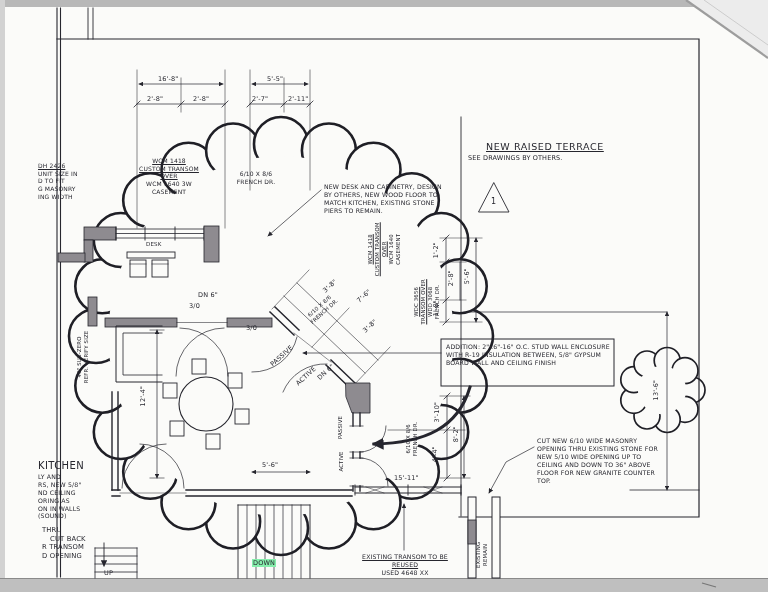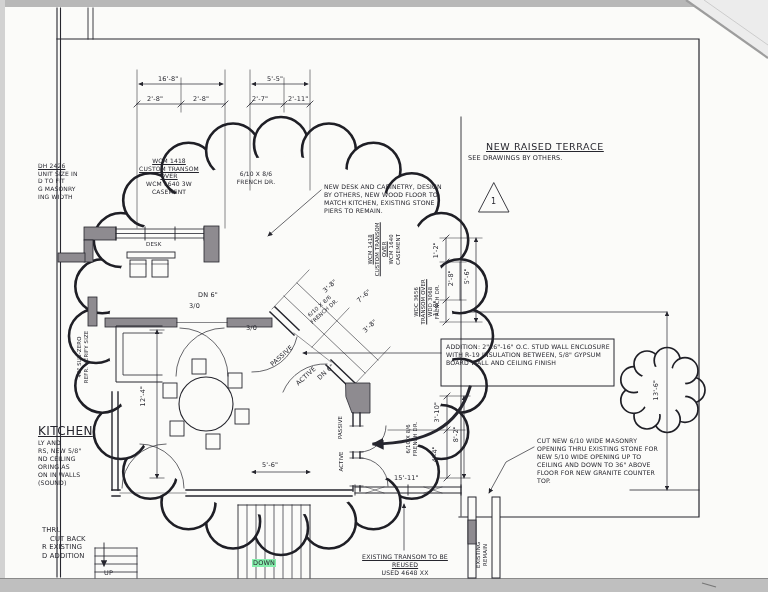--- a/index.html
+++ b/index.html
@@ -10,21 +10,21 @@
        white-space:nowrap;letter-spacing:.15px;}
   .wrap{white-space:normal;}
   .c{text-align:center;}
   .u{text-decoration:underline;}
   .rot{transform:rotate(-90deg);}
   .diag{transform:rotate(-42deg);}
   .sm{font-size:5.4px;}
   .bg{background:#86efac;padding:0 1px;}
   .title{font-size:13px;letter-spacing:2px;color:#2c2c34;text-decoration:underline;}
   .h2{font-size:9.5px;letter-spacing:.6px;text-decoration:underline;}
-  .kt{font-size:12px;letter-spacing:.4px;text-decoration:underline;}
+  .kt{font-size:10px;letter-spacing:.4px;margin-top:36px;}
 </style>
 </head>
 <body>
 
 <div id="sheet">
 
 <svg id="linework" width="768" height="592" viewBox="0 0 768 592">
   <defs>
     <marker id="ah" viewBox="0 0 10 10" refX="9" refY="5" markerWidth="7" markerHeight="7" orient="auto-start-reverse">
       <path d="M0,0 L10,5 L0,10 z" fill="#26262e"></path>
@@ -233,22 +233,22 @@
   <div>RS, NEW 5/8"</div>
   <div>ND CEILING</div>
   <div>ORING AS</div>
   <div>ON IN WALLS</div>
   <div>(SOUND)</div>
 </div>
 
 <div class="lbl" style="left:42px;top:526px;font-size:6.8px">
   <div>THRU</div>
   <div style="padding-left:8px">CUT BACK</div>
-  <div>R EXISTING</div>
-  <div>D ADDITION</div>
+  <div>R TRANSOM</div>
+  <div>D OPENING</div>
 </div>
 
 <div class="lbl c" style="left:345px;top:553px;width:120px;font-size:6.2px">
   <div class="u">EXISTING TRANSOM TO BE</div>
   <div class="u">REUSED</div>
   <div>USED 4648 XX</div>
 </div>
 
 <div class="lbl rot c sm" style="left:28px;top:350px;width:110px">
   <div>48" SUB-ZERO</div>

